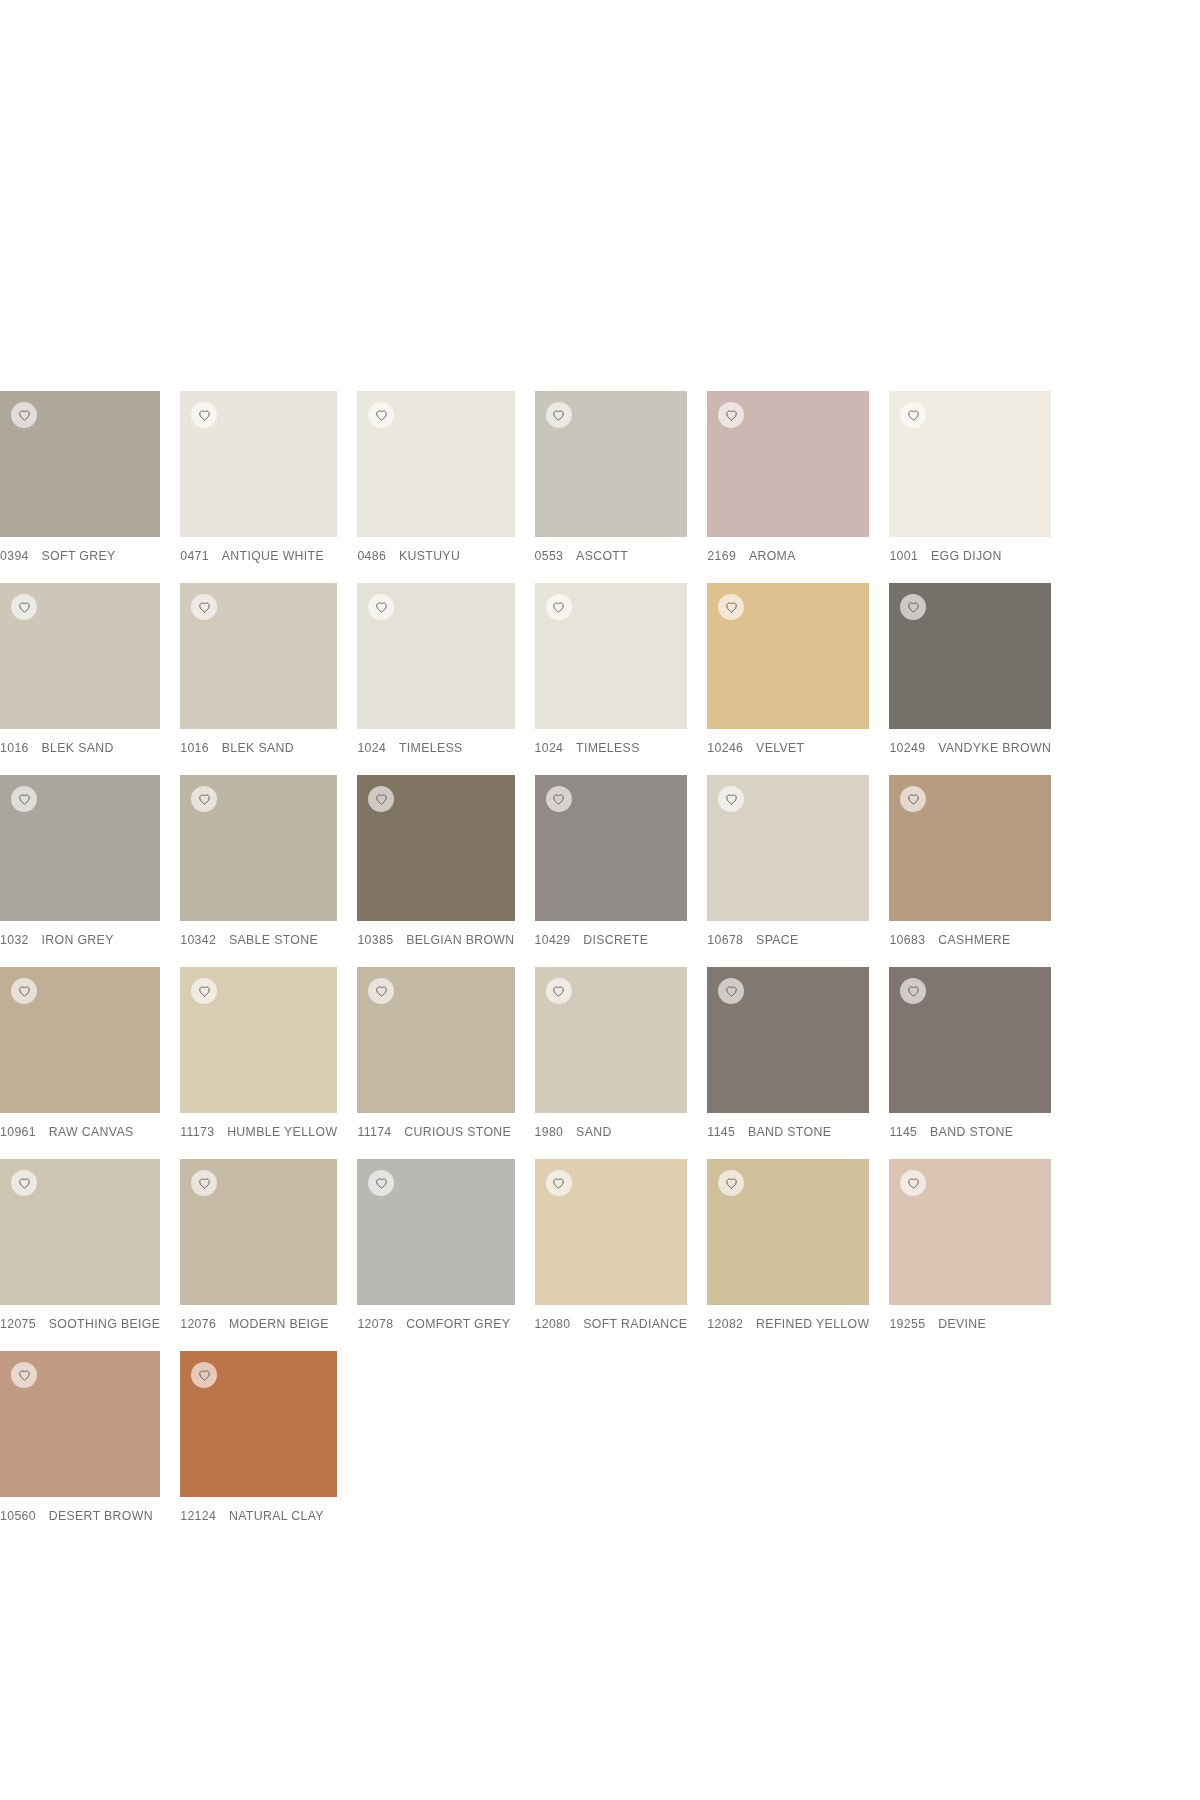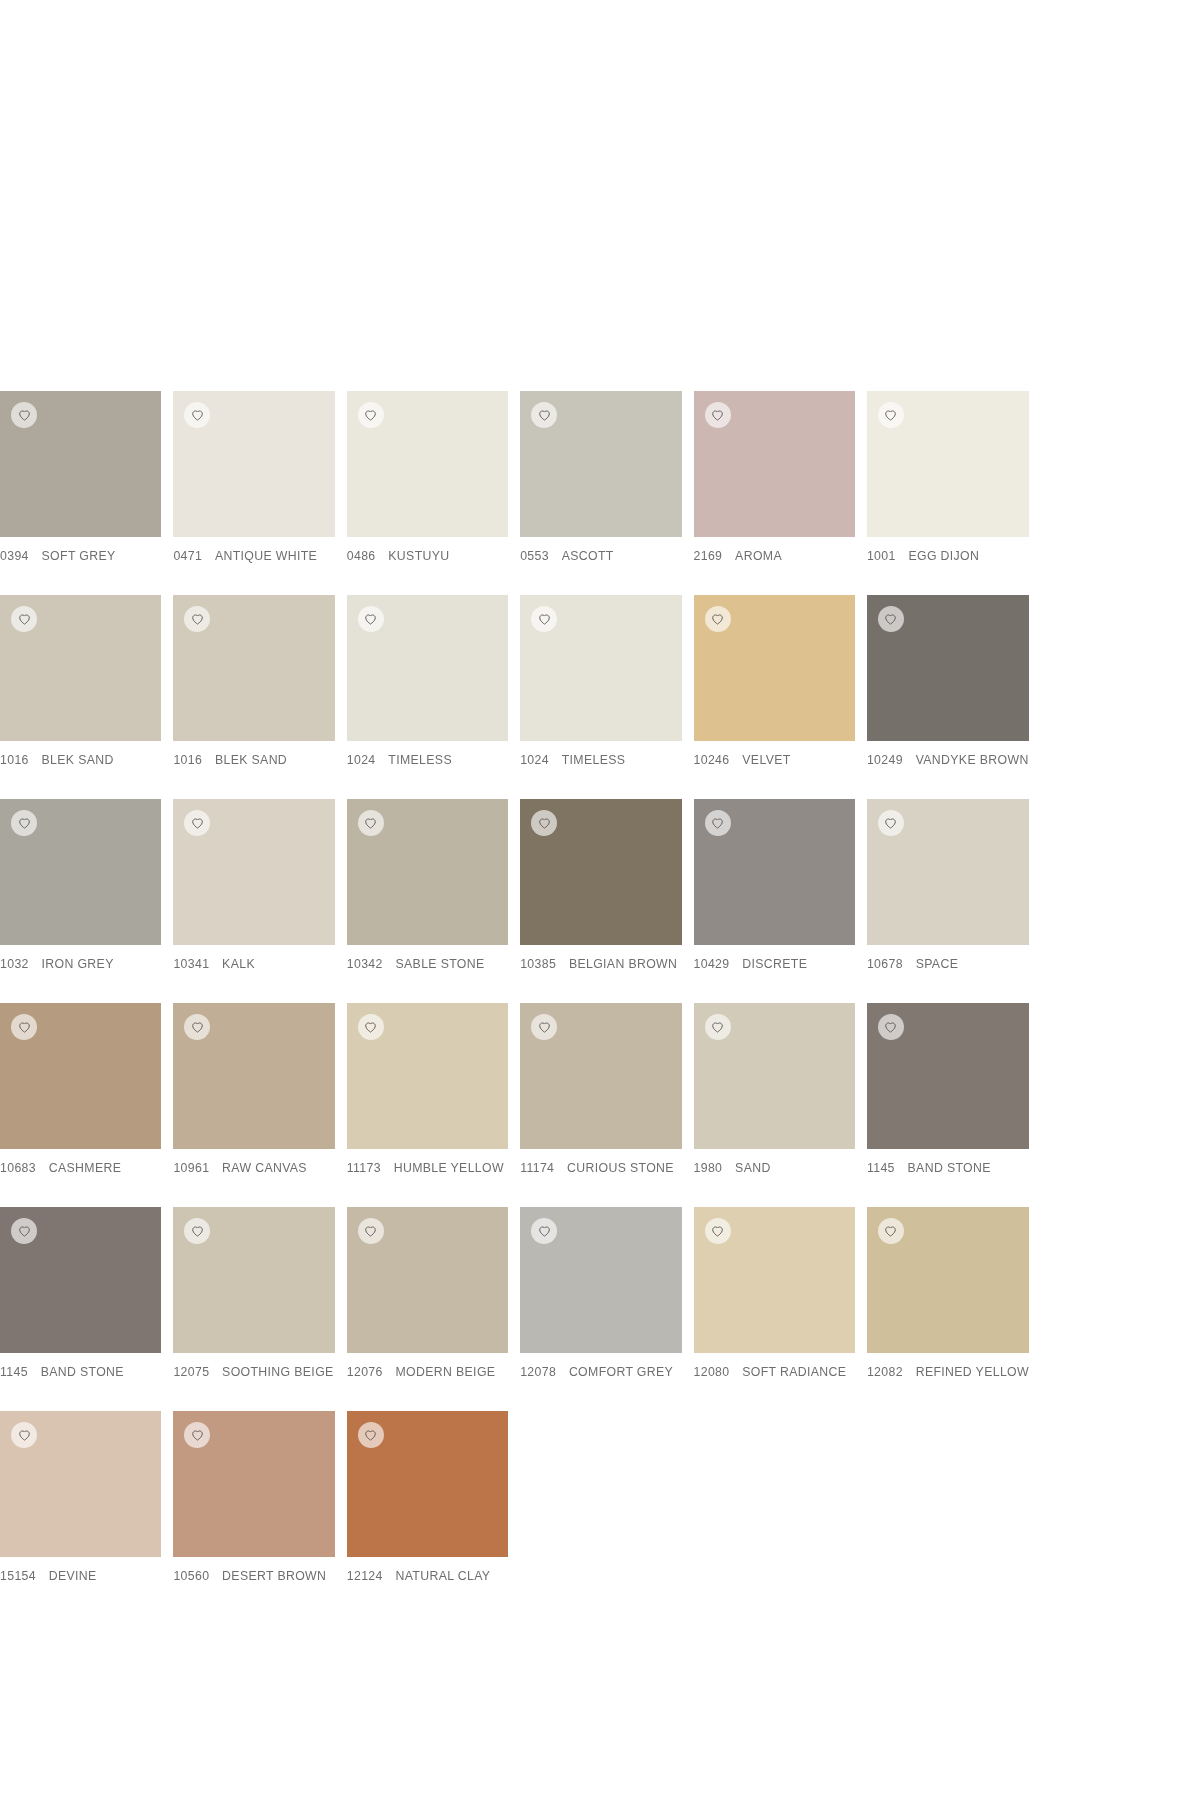--- a/index.html
+++ b/index.html
@@ -23,21 +23,20 @@
     background: #ffffff;
     padding-top: 391px;
   }
 
   .swatch-grid {
     display: grid;
     grid-template-columns: repeat(6, 1fr);
     column-gap: 20px;
     row-gap: 0px;
     width: 1029px;
-    gap: 12px;
   }
 
   .swatch-cell {
     position: relative;
     width: 100%;
     height: 192px;
     background: #ffffff;
   }
 
   .swatch-chip {
@@ -270,33 +269,20 @@
           <path d="M12 20.5 C12 20.5 3.2 14.8 3.2 8.9 C3.2 5.9 5.5 3.6 8.4 3.6 C10.2 3.6 11.4 4.6 12 5.6 C12.6 4.6 13.8 3.6 15.6 3.6 C18.5 3.6 20.8 5.9 20.8 8.9 C20.8 14.8 12 20.5 12 20.5 Z"></path>
         </svg>
       </div>
     </div>
     <div class="swatch-label">
       <span class="swatch-code">1032</span>
       <span class="swatch-name">IRON GREY</span>
     </div>
   </div>
 
-  <div class="swatch-cell">
-    <div class="swatch-chip" title="KALK" style="background: rgb(217, 210, 197);">
-      <div class="fav-badge">
-        <svg viewBox="0 0 24 24">
-          <path d="M12 20.5 C12 20.5 3.2 14.8 3.2 8.9 C3.2 5.9 5.5 3.6 8.4 3.6 C10.2 3.6 11.4 4.6 12 5.6 C12.6 4.6 13.8 3.6 15.6 3.6 C18.5 3.6 20.8 5.9 20.8 8.9 C20.8 14.8 12 20.5 12 20.5 Z"></path>
-        </svg>
-      </div>
-    </div>
-    <div class="swatch-label">
-      <span class="swatch-code">10341</span>
-      <span class="swatch-name">KALK</span>
-    </div>
-  </div>
 
   <div class="swatch-cell">
     <div class="swatch-chip" title="SABLE STONE" style="background: rgb(188, 181, 164);">
       <div class="fav-badge">
         <svg viewBox="0 0 24 24">
           <path d="M12 20.5 C12 20.5 3.2 14.8 3.2 8.9 C3.2 5.9 5.5 3.6 8.4 3.6 C10.2 3.6 11.4 4.6 12 5.6 C12.6 4.6 13.8 3.6 15.6 3.6 C18.5 3.6 20.8 5.9 20.8 8.9 C20.8 14.8 12 20.5 12 20.5 Z"></path>
         </svg>
       </div>
     </div>
     <div class="swatch-label">
@@ -519,21 +505,21 @@
 
   <div class="swatch-cell">
     <div class="swatch-chip" title="DEVINE" style="background: rgb(217, 196, 178);">
       <div class="fav-badge">
         <svg viewBox="0 0 24 24">
           <path d="M12 20.5 C12 20.5 3.2 14.8 3.2 8.9 C3.2 5.9 5.5 3.6 8.4 3.6 C10.2 3.6 11.4 4.6 12 5.6 C12.6 4.6 13.8 3.6 15.6 3.6 C18.5 3.6 20.8 5.9 20.8 8.9 C20.8 14.8 12 20.5 12 20.5 Z"></path>
         </svg>
       </div>
     </div>
     <div class="swatch-label">
-      <span class="swatch-code">15154</span>
+      <span class="swatch-code">19255</span>
       <span class="swatch-name">DEVINE</span>
     </div>
   </div>
 
   <div class="swatch-cell">
     <div class="swatch-chip" title="DESERT PINK" style="background: rgb(194, 154, 130);">
       <div class="fav-badge">
         <svg viewBox="0 0 24 24">
           <path d="M12 20.5 C12 20.5 3.2 14.8 3.2 8.9 C3.2 5.9 5.5 3.6 8.4 3.6 C10.2 3.6 11.4 4.6 12 5.6 C12.6 4.6 13.8 3.6 15.6 3.6 C18.5 3.6 20.8 5.9 20.8 8.9 C20.8 14.8 12 20.5 12 20.5 Z"></path>
         </svg>

